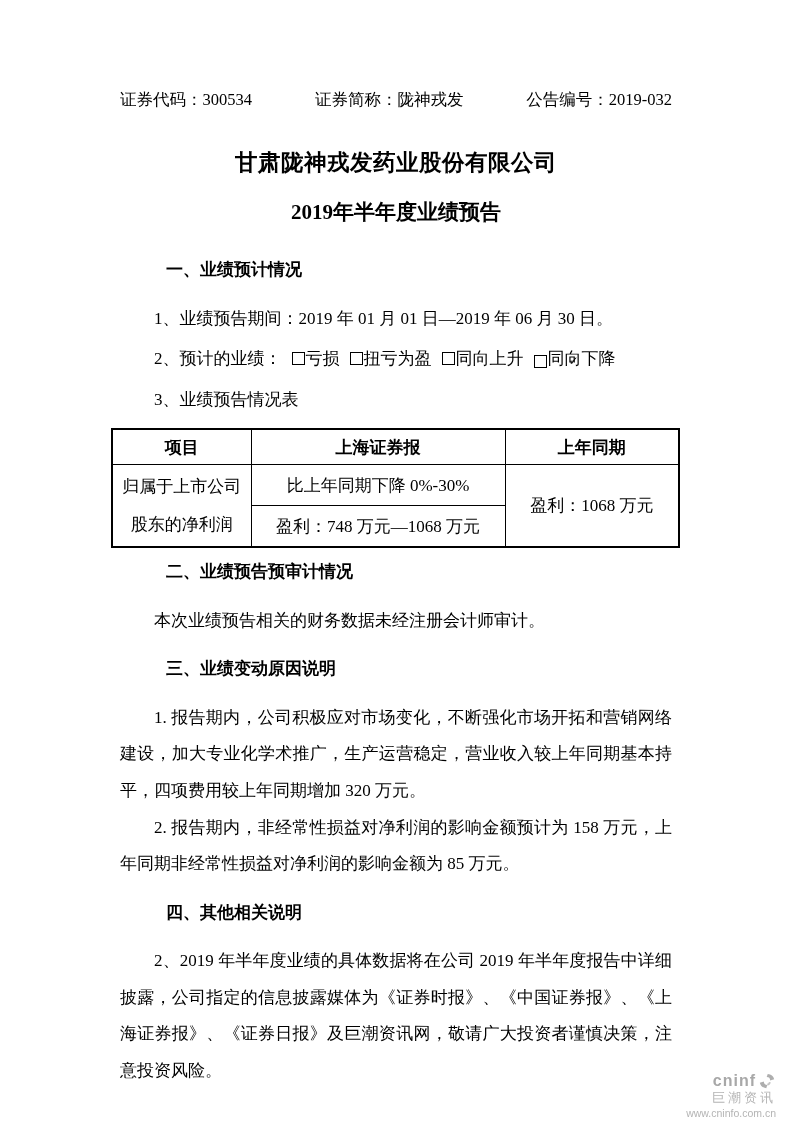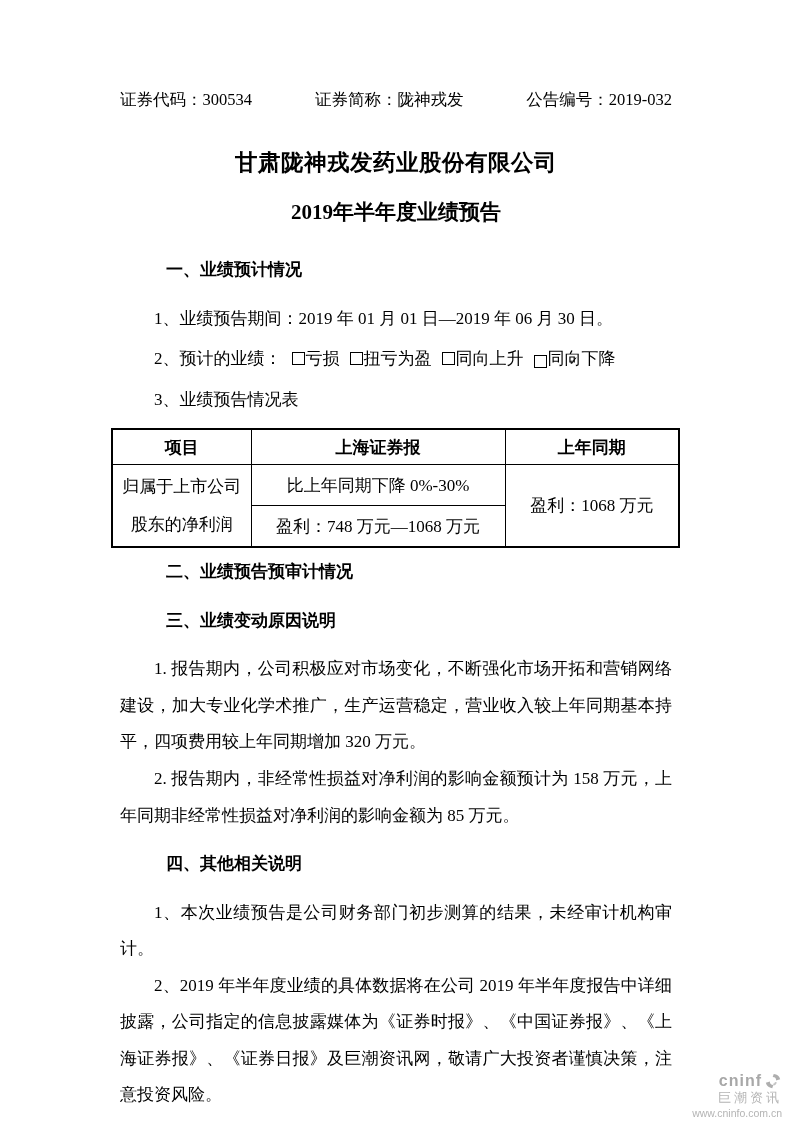--- a/index.html
+++ b/index.html
@@ -93,21 +93,21 @@
   .col-item { width: 139px; }
   .col-current { width: 254px; }
   .col-prior { width: 174px; }
   .cell-two-line div { line-height: 38px; }
   
   .sec2-heading { margin-top: 6px; }
   .body-flush { text-indent: 2em; }
   
   .watermark {
     position: absolute;
-    right: 11px;
+    right: 17px;
     top: 1072px;
     text-align: right;
     color: #b0b0b0;
     font-family: "Liberation Sans", "DejaVu Sans", sans-serif;
     line-height: 1.15;
     user-select: none;
   }
   .wm-brand-row {
     display: flex;
     align-items: center;
@@ -167,27 +167,27 @@
       <td>比上年同期下降 0%-30%</td>
       <td rowspan="2">盈利：1068 万元</td>
     </tr>
     <tr>
       <td>盈利：748 万元—1068 万元</td>
     </tr>
   </tbody>
     </table>
 
   <p class="sec-heading sec2-heading">二、业绩预告预审计情况</p>
+  <p class="para body-flush">本次业绩预告相关的财务数据未经注册会计师审计。</p>
 
   <p class="sec-heading">三、业绩变动原因说明</p>
   <p class="para indent">1. 报告期内，公司积极应对市场变化，不断强化市场开拓和营销网络建设，加大专业化学术推广，生产运营稳定，营业收入较上年同期基本持平，四项费用较上年同期增加 320 万元。</p>
   <p class="para indent">2. 报告期内，非经常性损益对净利润的影响金额预计为 158 万元，上年同期非经常性损益对净利润的影响金额为 85 万元。</p>
 
   <p class="sec-heading">四、其他相关说明</p>
-  <p class="para indent">1、本次业绩预告是公司财务部门初步测算的结果，未经审计机构审计。</p>
   <p class="para indent">2、2019 年半年度业绩的具体数据将在公司 2019 年半年度报告中详细披露，公司指定的信息披露媒体为《证券时报》、《中国证券报》、《上海证券报》、《证券日报》及巨潮资讯网，敬请广大投资者谨慎决策，注意投资风险。</p>
 
   <div class="watermark">
     <div class="wm-brand-row">
       <span class="wm-brand">cninf</span>
       <svg class="wm-swirl" viewBox="0 0 24 24" aria-hidden="true">
         <path d="M13 2.5 a9.5 9.5 0 0 1 8.6 7.1 l-5.4 1.6 a4.6 4.6 0 0 0-4.6-4.6 z" fill="#aeaeae"></path>
         <path d="M11 21.5 a9.5 9.5 0 0 1-8.6-7.1 l5.4-1.6 a4.6 4.6 0 0 0 4.6 4.6 z" fill="#aeaeae"></path>
         <path d="M17 13.5 a5 5 0 0 1-4.5 4.4 l-0.3-2.4 a2.6 2.6 0 0 0 2.4-2.3 z" fill="#c4c4c4"></path>
       </svg>

